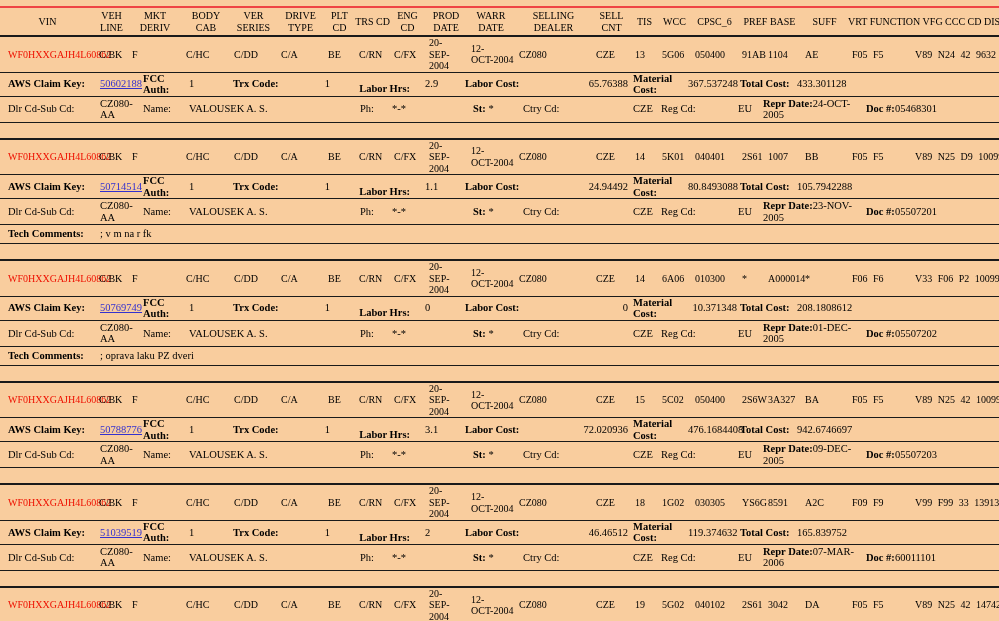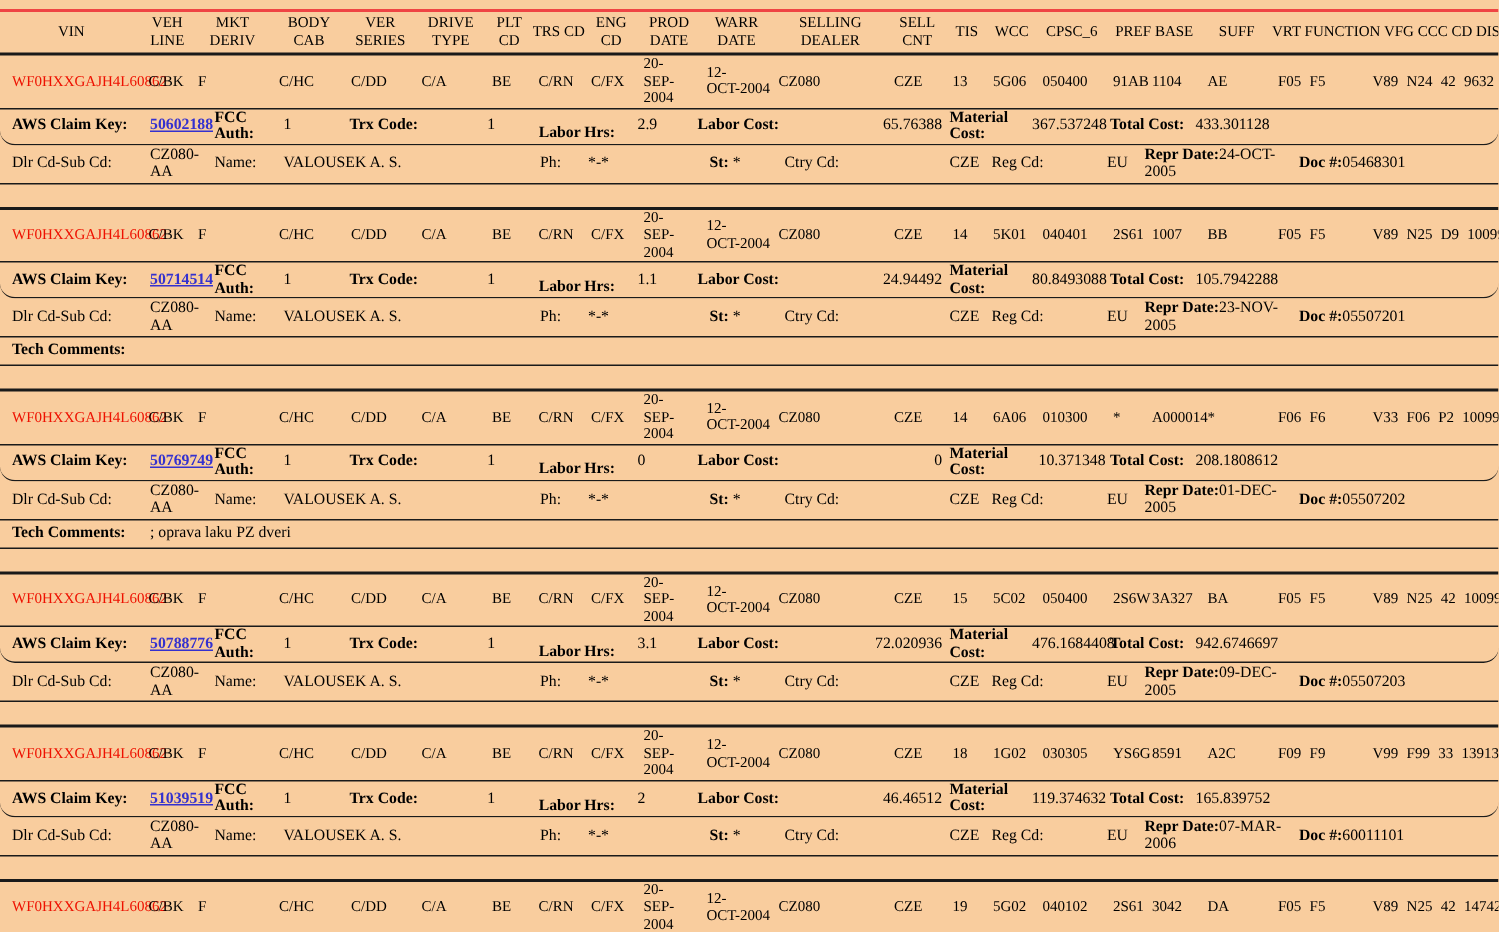--- a/index.html
+++ b/index.html
@@ -32,38 +32,38 @@
   
   #records .record{border-top:2px solid #1a1a1a;margin-bottom:15px;}
   #records .record:last-child{margin-bottom:4px;}
   .row{border-bottom:1px solid #1a1a1a;}
   .r-data{min-height:24px;}
   
   .crow{
     display:grid;
     grid-template-columns:97px 44px 46px 43px 50px 52px 78px 55px 55px 110px 58px 49px 53px 1fr;
     align-items:center;min-height:23px;
-    font-size:10.5px;line-height:1.1;border-radius:10px;
+    font-size:10.5px;line-height:1.1;
   }
   .crow .lab{font-weight:bold;}
   .c1{padding-left:8px;}
   .c-link{padding-left:3px;}
   .c-fcc-l{padding-left:2px;}
   .c-fcc-v{padding-left:2px;}
   .c-trx-l{padding-left:3px;}
   .c-trx-v{text-align:right;padding-right:2px;}
   .c-hrs-l{text-align:right;margin-top:10px;}
   .c-hrs-v{padding-left:15px;}
   .c-lc-l{padding-left:0;}
   .c-lc-v{text-align:right;padding-right:2px;white-space:nowrap;}
   .c-mat-l{padding-left:3px;}
   .c-mat-v{text-align:right;white-space:nowrap;}
   .c-tot-l{padding-left:3px;}
   .c-tot-v{padding-left:7px;white-space:nowrap;}
-  a.claim-link{color:var(--link,#3431cf);text-decoration:underline;cursor:pointer;font-weight:bold;}
+  a.claim-link{color:var(--link,#3431cf);text-decoration:underline;cursor:pointer;}
   
   .drow{
     display:grid;
     grid-template-columns:97px 44px 46px 168px 22px 88px 50px 108px 32px 78px 30px 100px 1fr;
     align-items:center;min-height:25px;
     font-size:10.5px;line-height:1.1;
   }
   .d1{padding-left:8px;}
   .d-code{padding-left:3px;}
   .d-name-l{padding-left:2px;}
@@ -236,20 +236,21 @@
       <div class="lab d-ctry-l">Ctry Cd:</div>
       <div class="d-ctry-v">CZE</div>
       <div class="lab d-reg-l">Reg Cd:</div>
       <div class="d-reg-v">EU</div>
       <div class="d-repr"><b>Repr Date:</b><span>23-NOV-2005</span></div>
       <div class="d-doc"><b>Doc #:</b><span>05507201</span></div>
     </div>
 
     <div class="trow row">
       <div class="t-l">Tech Comments:</div>
+      <div class="t-v">; v m na r fk</div>
     </div>
 
   </div>
 
   <div class="record">
 
     <div class="vrow row r-data">
       <div class="c first vin-red">WF0HXXGAJH4L60862</div>
       <div class="c">C/BK</div>
       <div class="c">F</div>

